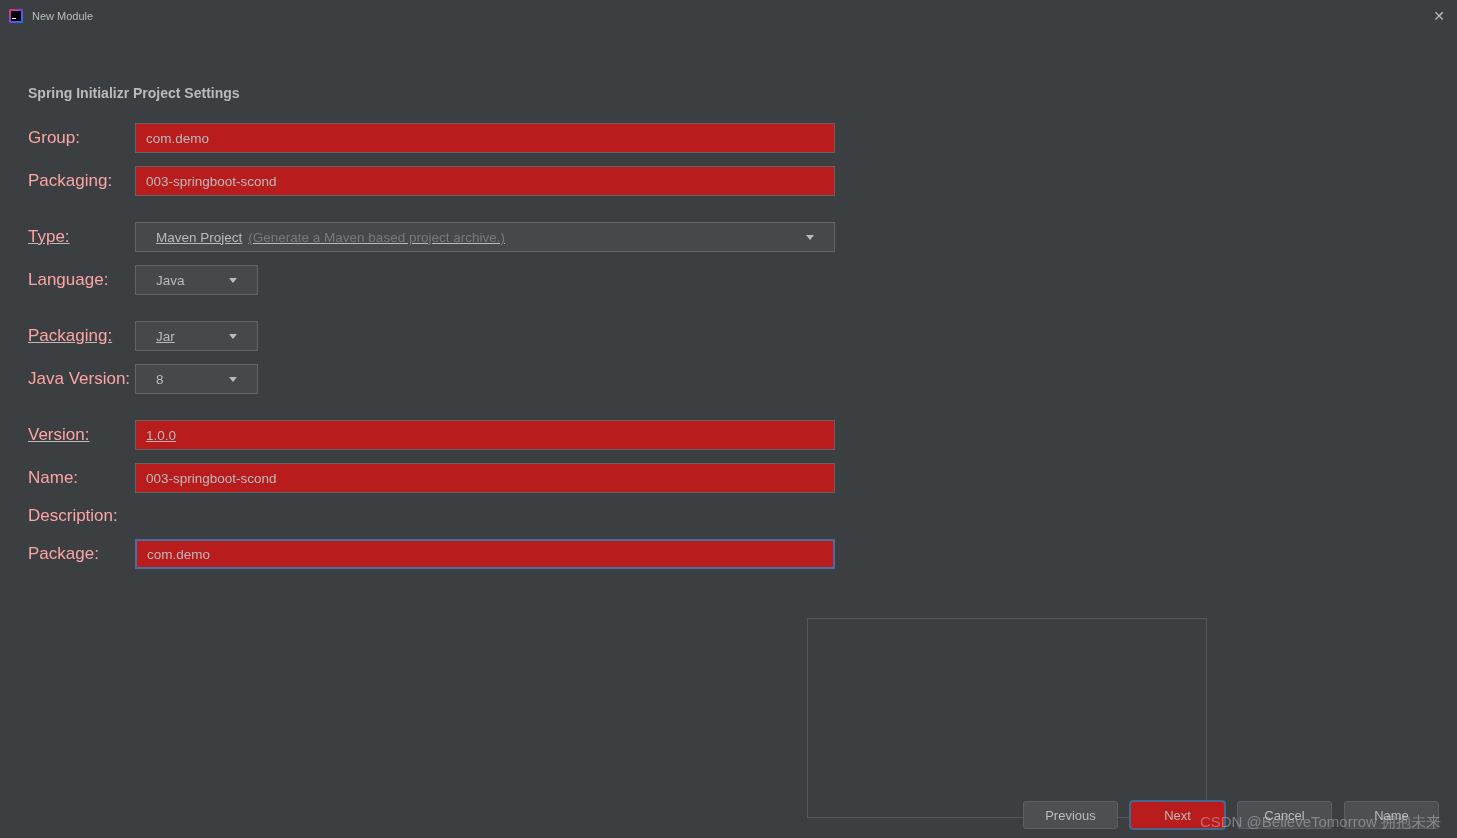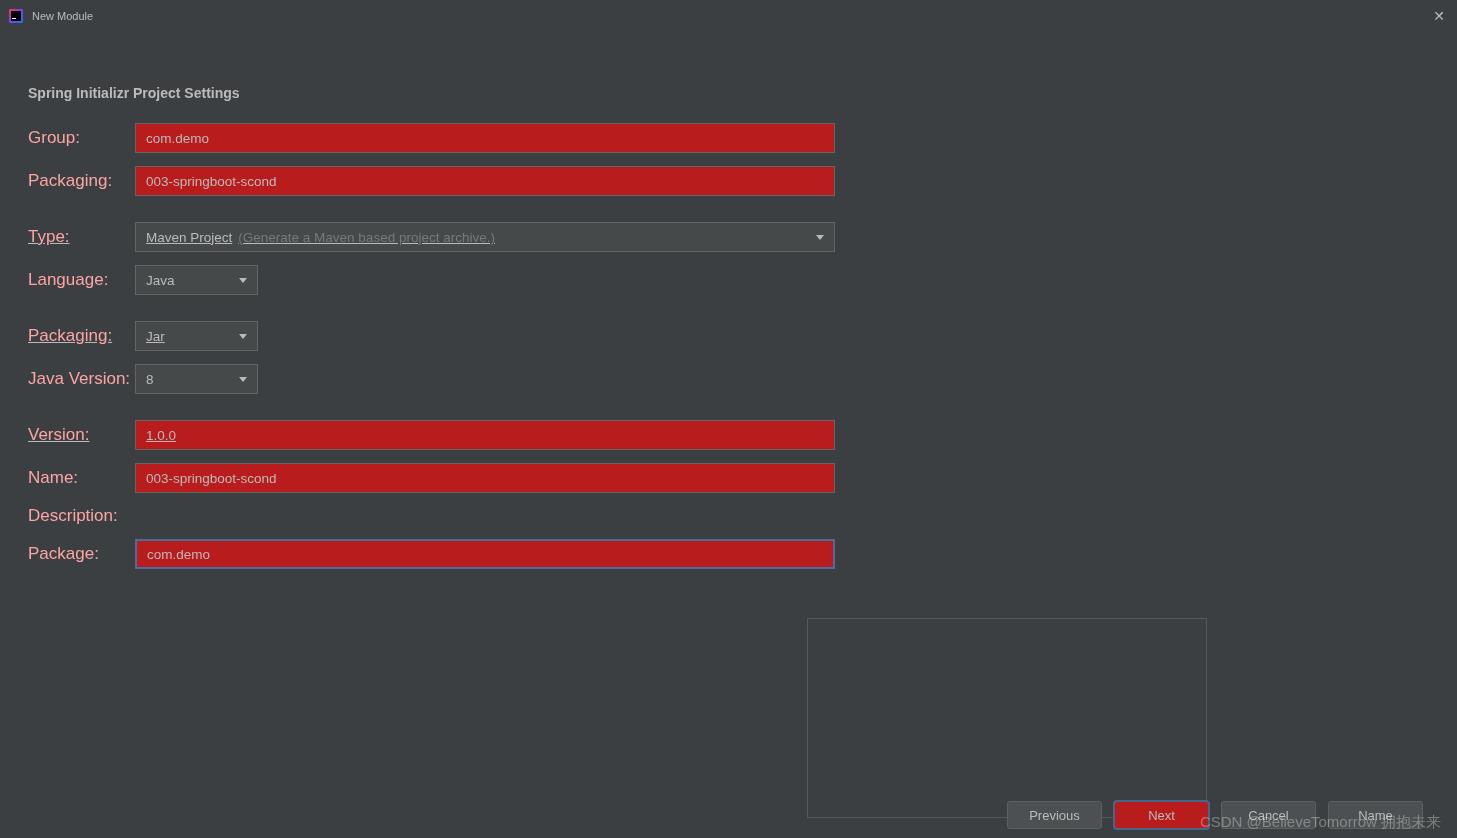--- a/index.html
+++ b/index.html
@@ -74,21 +74,21 @@
     }
     .text-input.focused {
       border: 2px solid #4a6ca0;
     }
     .combo {
       display: flex;
       align-items: center;
       height: 30px;
       background: #45494a;
       border: 1px solid #646464;
-      padding: 0 10px;
+      padding: 0 20px;
       font-size: 13.5px;
       color: #bbbbbb;
       cursor: pointer;
       position: relative;
     }
     .combo-wide {
       width: 700px;
     }
     .combo-narrow {
       width: 123px;
@@ -111,21 +111,21 @@
     }
     .bottom-bar {
       position: absolute;
       bottom: 0;
       left: 0;
       right: 0;
       height: 46px;
       display: flex;
       align-items: center;
       justify-content: flex-end;
-      padding-right: 34px;
+      padding-right: 18px;
       gap: 12px;
     }
     .btn {
       min-width: 95px;
       height: 28px;
       background: #4c5052;
       border: 1px solid #5e6060;
       color: #bbbbbb;
       font-size: 13px;
       cursor: pointer;

